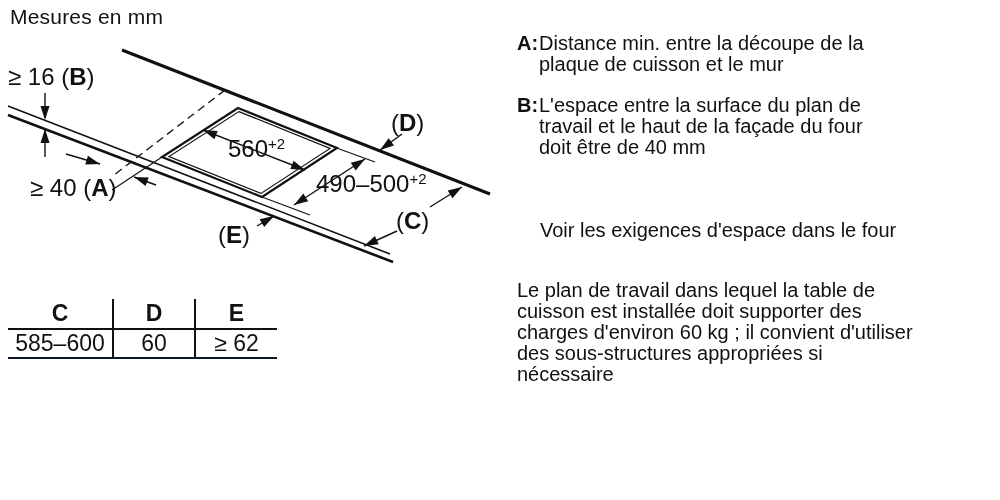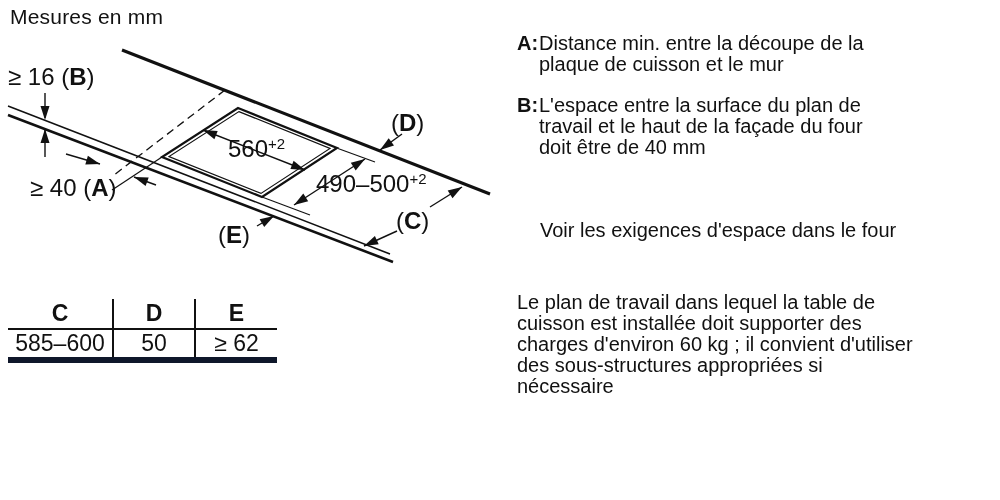--- a/index.html
+++ b/index.html
@@ -12,29 +12,29 @@
   svg.diagram text { font-family:"Liberation Sans", sans-serif; font-size:24px; fill:#111; }
 
   .dim-table { position:absolute; left:8px; top:299px; }
   .dim-table table { border-collapse:collapse; font-size:23px; color:#111; }
   .dim-table th, .dim-table td { text-align:center; padding:0; font-weight:normal; }
   .dim-table th { font-weight:bold; }
   .dim-table thead tr { height:30px; }
   .dim-table tbody tr.r1 { height:28px; }
   .dim-table tbody tr.r2 { height:30px; }
   .dim-table thead th { border-bottom:2px solid #111; }
-  .dim-table tr.r1 td { border-bottom:6px solid #0f172a; }
+  .dim-table tr.r1 td { border-bottom:2px solid #0f172a; }
   .dim-table .col-d { border-left:2px solid #111; border-right:2px solid #111; }
 
   .notes { position:absolute; left:0; top:0; width:1000px; height:500px; font-size:20px; line-height:21px; }
   .note-block { position:absolute; }
   .note-a { left:517px; top:33px; }
   .note-b { left:517px; top:95px; }
   .note-voir { left:540px; top:220px; }
-  .note-para { left:517px; top:292px; width:480px; }
+  .note-para { left:517px; top:280px; width:480px; }
   .note-row { display:flex; }
   .note-label { width:22px; flex:none; font-weight:bold; }
   .pre { white-space:pre-line; }
 </style>
 </head>
 <body>
 
 <div class="canvas">
 
   <div class="page-title">Mesures en mm</div>
@@ -116,21 +116,21 @@
       <thead>
         <tr>
           <th>C</th>
           <th class="col-d">D</th>
           <th>E</th>
         </tr>
       </thead>
       <tbody>
         <tr class="r1">
           <td>585–600</td>
-          <td class="col-d">50</td>
+          <td class="col-d">60</td>
           <td>≥ 62</td>
         </tr>
       </tbody>
     </table>
   </div>
 
   <div class="notes">
 
     <div class="note-block note-a note-row">
       <span class="note-label">A:</span>

